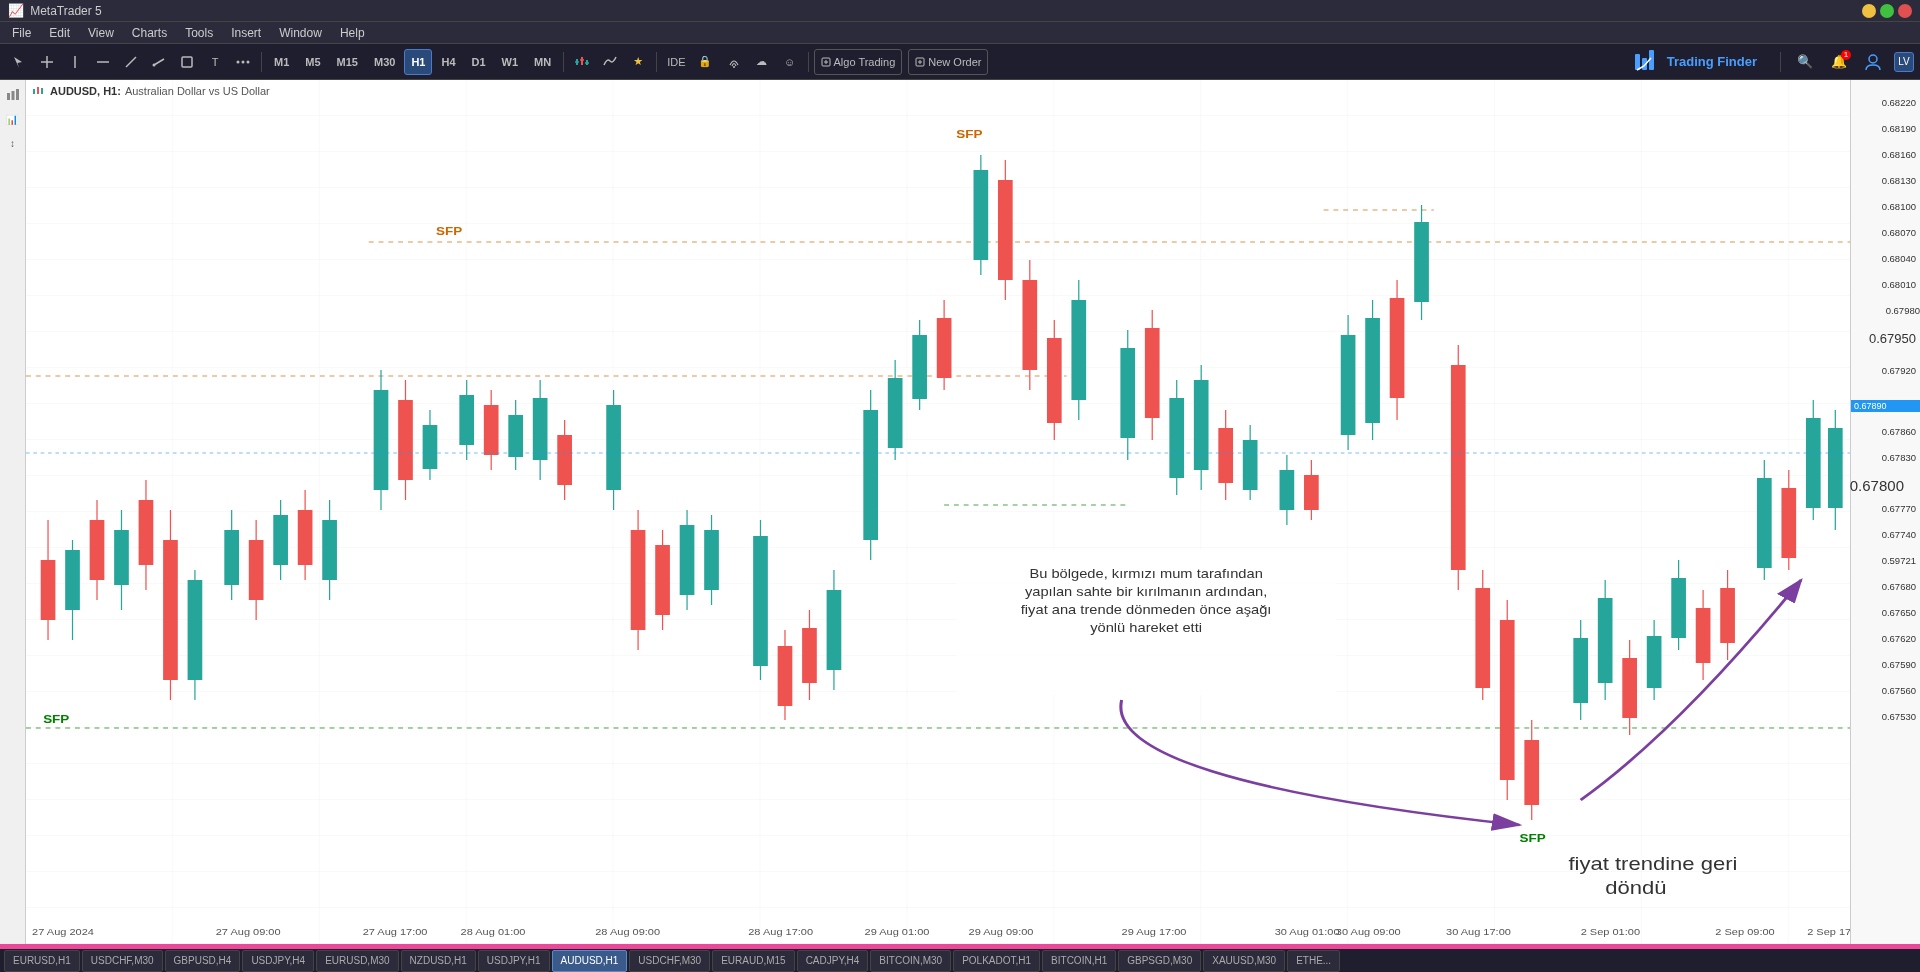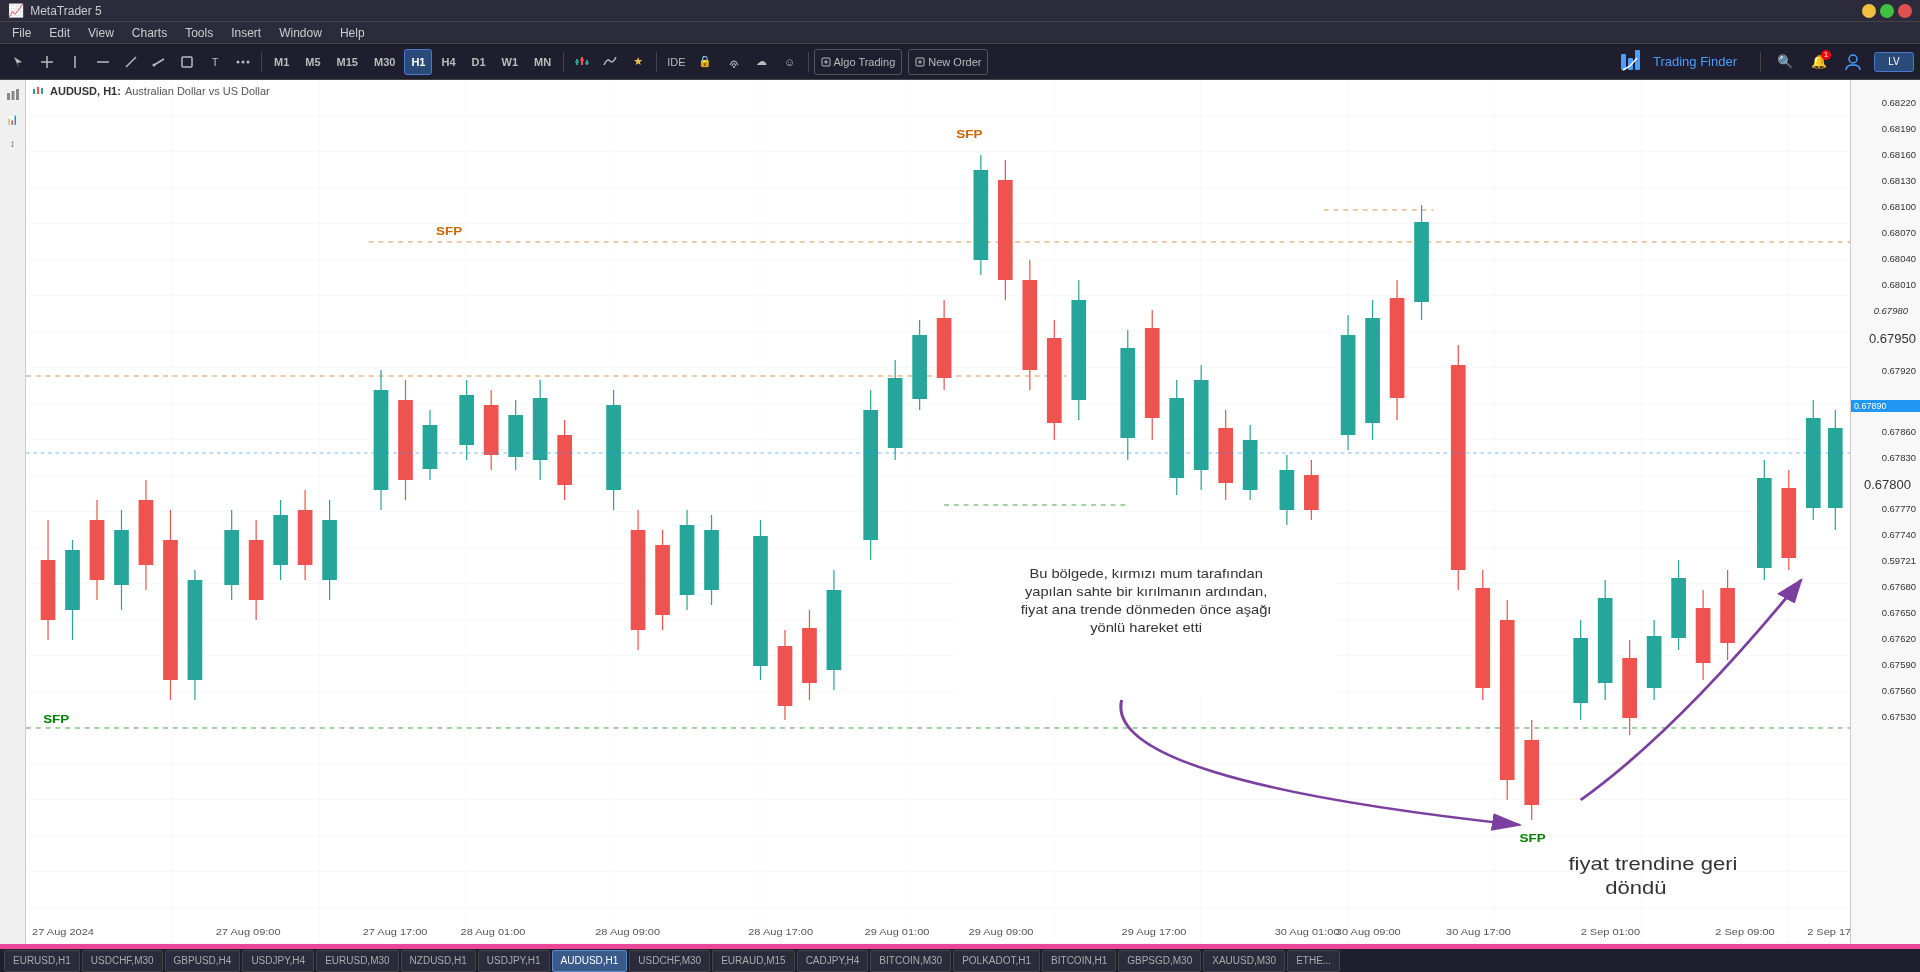--- a/index.html
+++ b/index.html
@@ -340,35 +340,35 @@
   </button>
 
   <div style="margin-left:auto;display:flex;align-items:center;gap:8px;">
     <div id="tf-logo">
       <svg width="28" height="28" viewBox="0 0 28 28">
         <rect x="2" y="6" width="5" height="16" fill="#4a9eff" rx="1"></rect>
         <rect x="9" y="10" width="5" height="12" fill="#4a9eff" rx="1"></rect>
         <rect x="16" y="2" width="5" height="20" fill="#4a9eff" rx="1"></rect>
         <path d="M4 22 L11 18 L18 10" stroke="#fff" stroke-width="1.5" fill="none"></path>
       </svg>
-      <span style="color:#4a9eff;font-size:13px;font-weight:normal;">Trading Finder</span>
+      <span style="color:#4a9eff;font-size:13px;font-weight:bold;">Trading Finder</span>
     </div>
     <div class="tb-separator"></div>
     <button class="icon-btn">🔍</button>
     <button class="icon-btn" style="position:relative;">
       🔔
       <span style="position:absolute;top:0;right:0;background:red;color:white;border-radius:50%;width:10px;height:10px;font-size:8px;display:flex;align-items:center;justify-content:center;">1</span>
     </button>
     <button class="icon-btn">
       <svg width="20" height="20" viewBox="0 0 20 20">
           <circle cx="10" cy="7" r="4" stroke="#4a9eff" stroke-width="1.5" fill="none"></circle>
           <path d="M3 18 Q3 13 10 13 Q17 13 17 18" stroke="#4a9eff" stroke-width="1.5" fill="none"></path>
         </svg>
     </button>
-    <div style="width:40px;height:20px;background:#2a4a7a;border:1px solid #4a7acc;border-radius:3px;display:flex;align-items:center;justify-content:center;color:#fff;font-size:10px;">LV</div>
+    <div style="width:20px;height:20px;background:#2a4a7a;border:1px solid #4a7acc;border-radius:3px;display:flex;align-items:center;justify-content:center;color:#fff;font-size:10px;">LV</div>
   </div>
 </div>
 
 <div id="chart-area">
 
   <div id="left-toolbar">
     <button class="v-tb-btn">
       <svg width="14" height="14" viewBox="0 0 14 14">
           <rect x="1" y="5" width="3" height="7" fill="#888"></rect>
           <rect x="5.5" y="3" width="3" height="9" fill="#888"></rect>
@@ -658,27 +658,27 @@
 
   <div id="price-axis" style="width:70px;background:#f8f8f8;border-left:1px solid #ccc;position:relative;font-size:10px;color:#333;">
     <div style="position:absolute;right:4px;top:2%;font-size:9.5px;">0.68220</div>
     <div style="position:absolute;right:4px;top:5%;font-size:9.5px;padding-left:15px;">0.68190</div>
     <div style="position:absolute;right:4px;top:8%;font-size:9.5px;">0.68160</div>
     <div style="position:absolute;right:4px;top:11%;font-size:9.5px;">0.68130</div>
     <div style="position:absolute;right:4px;top:14%;font-size:9.5px;">0.68100</div>
     <div style="position:absolute;right:4px;top:17%;font-size:9.5px;">0.68070</div>
     <div style="position:absolute;right:4px;top:20%;font-size:9.5px;">0.68040</div>
     <div style="position:absolute;right:4px;top:23%;font-size:9.5px;">0.68010</div>
-    <div style="position:absolute;right:12px;top:26%;font-size:9.5px;font-style:italic;">0.67980</div>
+    <div style="position:absolute;right:0;top:26%;font-size:9.5px;">0.67980</div>
     <div style="position:absolute;right:4px;top:29%;font-size:13px;">0.67950</div>
     <div style="position:absolute;right:4px;top:33%;font-size:9.5px;">0.67920</div>
     <div style="position:absolute;right:4px;top:37%;font-size:9.5px;">0.67890</div>
     <div style="position:absolute;right:4px;top:40%;font-size:9.5px;">0.67860</div>
     <div style="position:absolute;right:4px;top:43%;font-size:9.5px;">0.67830</div>
-    <div style="position:absolute;right:9px;top:46%;font-size:13px;">0.67800</div>
+    <div style="position:absolute;right:16px;top:46%;font-size:15px;">0.67800</div>
     <div style="position:absolute;right:4px;top:49%;font-size:9.5px;">0.67770</div>
     <div style="position:absolute;right:4px;top:52%;font-size:9.5px;">0.67740</div>
     <div style="position:absolute;right:4px;top:55%;font-size:9.5px;">0.59721</div>
     <div style="position:absolute;right:4px;top:58%;font-size:9.5px;">0.67680</div>
     <div style="position:absolute;right:4px;top:61%;font-size:9.5px;">0.67650</div>
     <div style="position:absolute;right:4px;top:64%;font-size:9.5px;">0.67620</div>
     <div style="position:absolute;right:4px;top:67%;font-size:9.5px;">0.67590</div>
     <div style="position:absolute;right:4px;top:70%;font-size:9.5px;">0.67560</div>
     <div style="position:absolute;right:4px;top:73%;font-size:9.5px;">0.67530</div>
 

